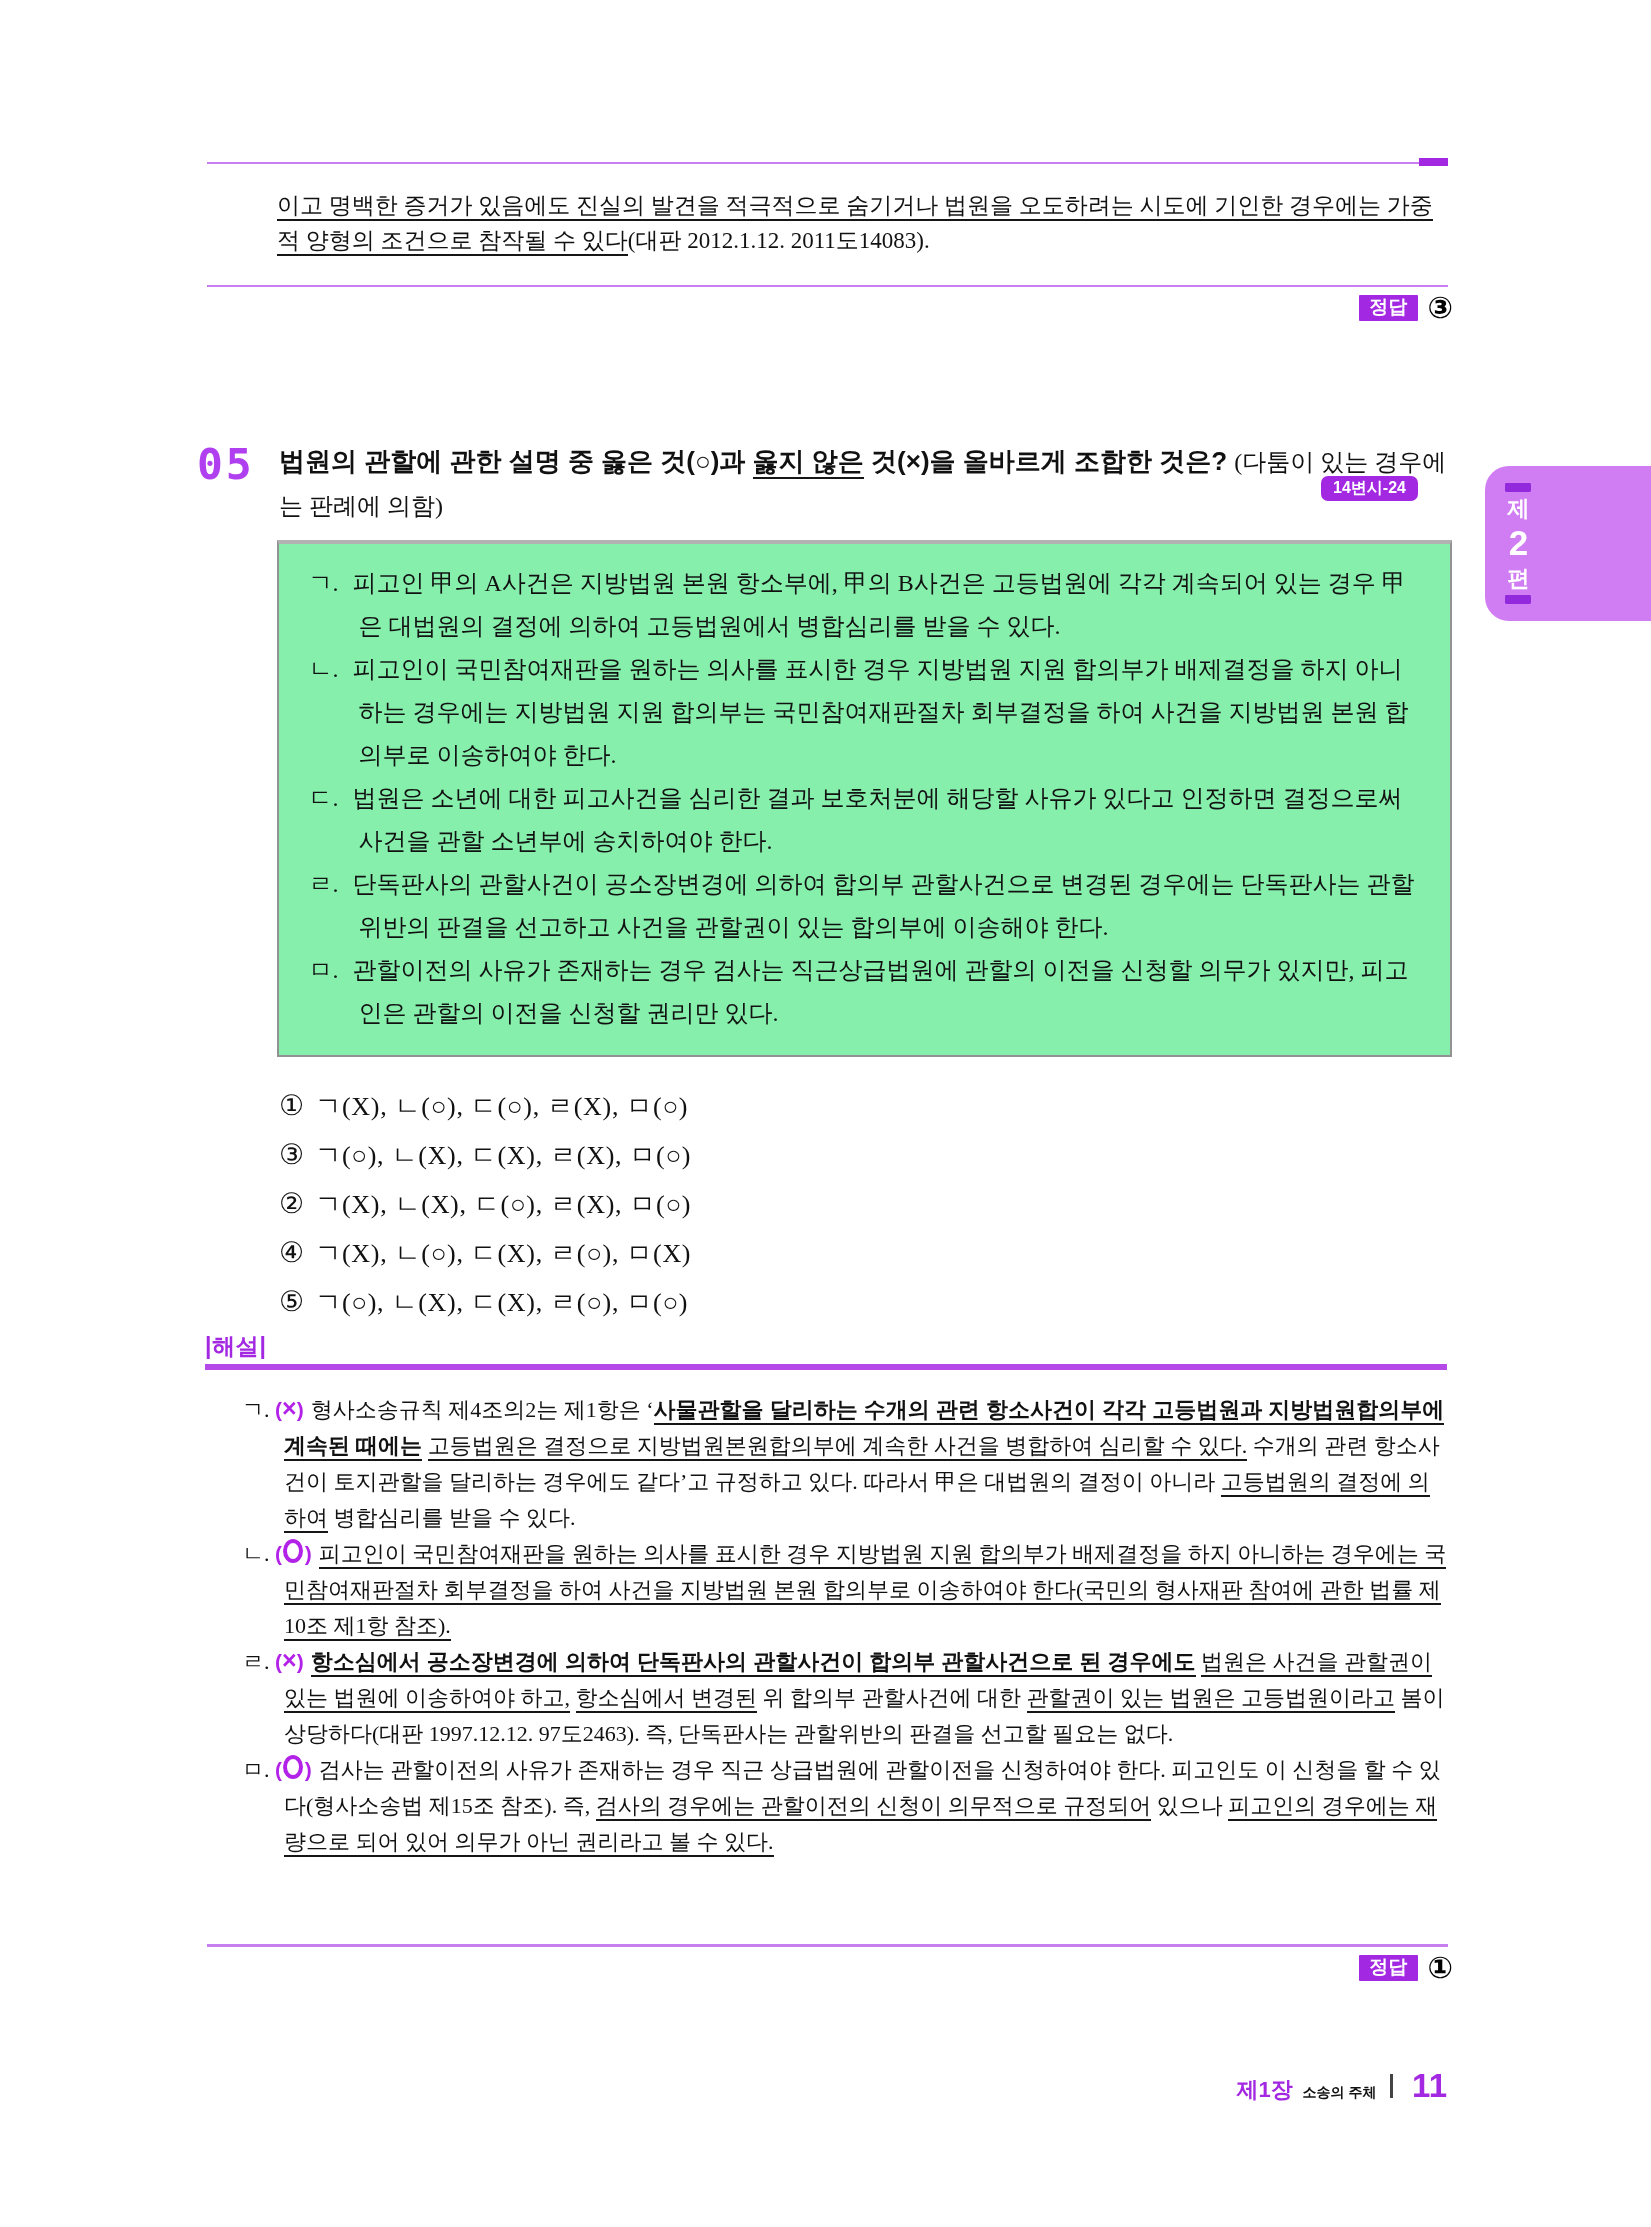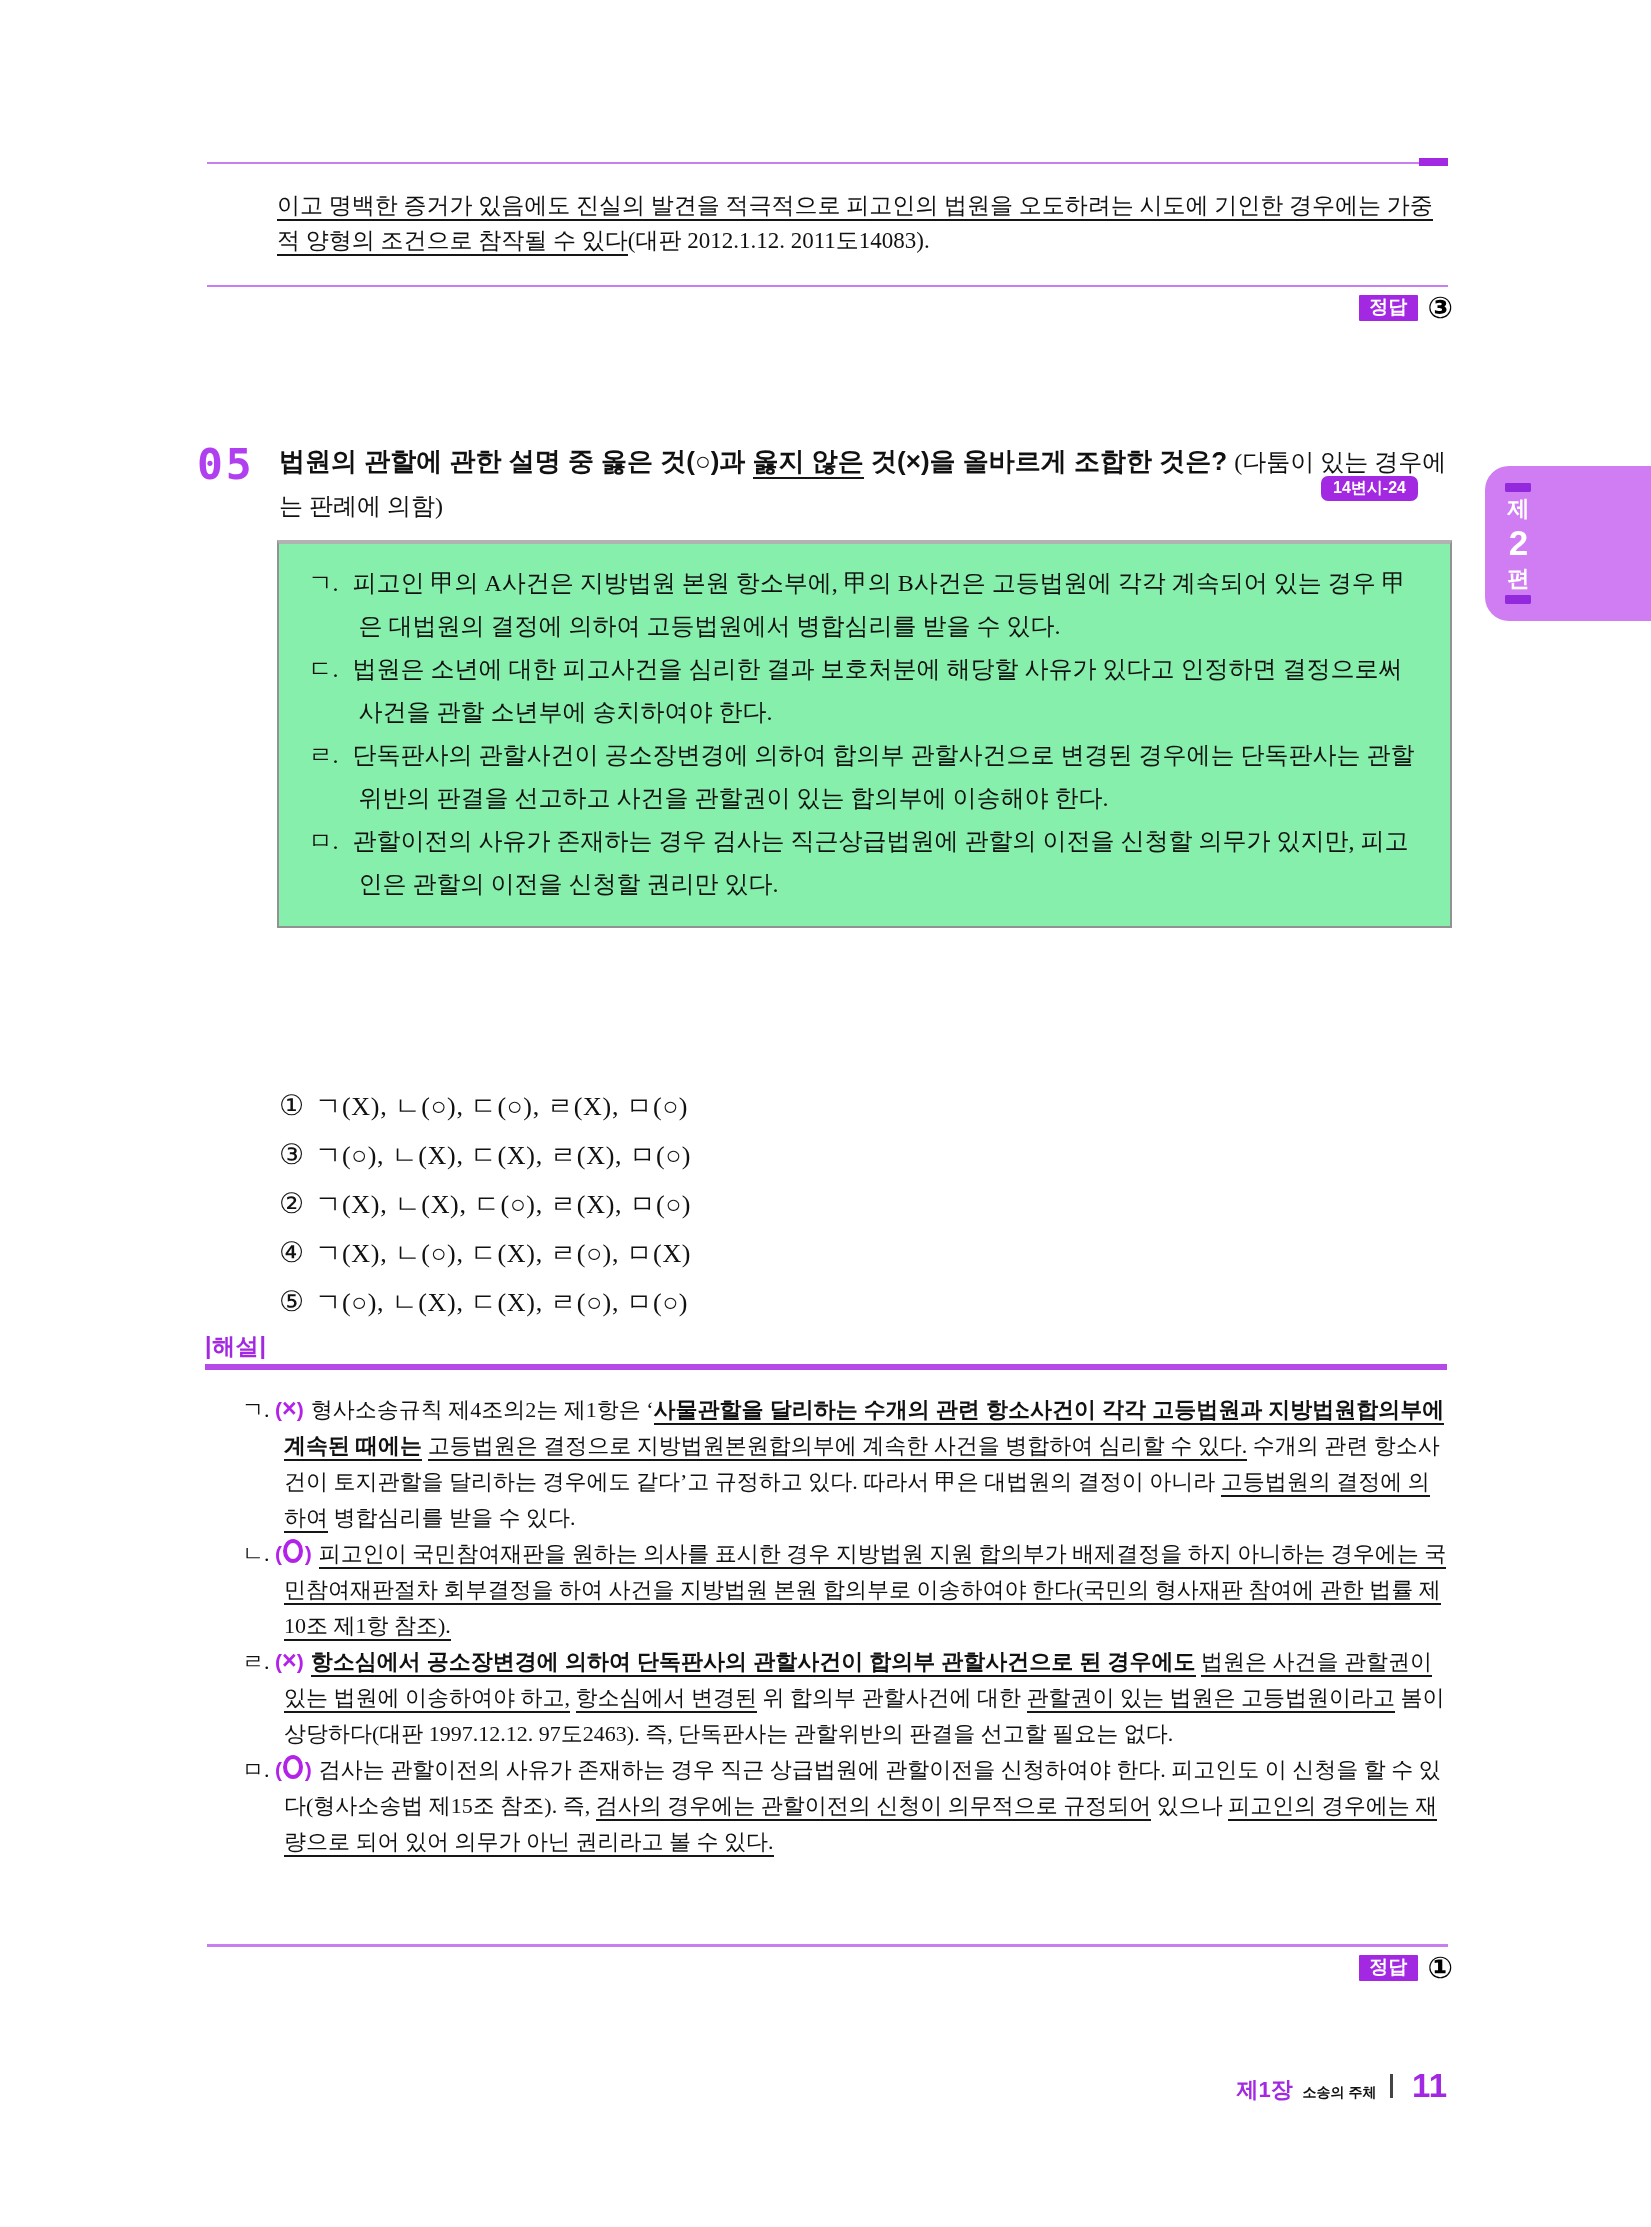--- a/index.html
+++ b/index.html
@@ -110,21 +110,21 @@
   .f-pg{color:var(--accent,#a328e2);font-size:33px;margin-left:9.8px}
 </style>
 </head>
 <body style="--accent: #a328e2; --rule: #c77ef0; --explrule: #b54ae8; --tabbg: #d07cf2; --tabbar: #9229dd; --qnum: #b03ff0; --mark: #b322e8;">
 
 <div class="page">
 
   <div class="rule top-rule"></div>
   <div class="top-dash"></div>
 
-  <p class="prev-para"><span class="u">이고 명백한 증거가 있음에도 진실의 발견을 적극적으로 피고인의 법원을 오도하려는 시도에 기인한 경우에는 가중적 양형의 조건으로 참작될 수 있다</span><span>(대판 2012.1.12. 2011도14083).</span></p>
+  <p class="prev-para"><span class="u">이고 명백한 증거가 있음에도 진실의 발견을 적극적으로 숨기거나 법원을 오도하려는 시도에 기인한 경우에는 가중적 양형의 조건으로 참작될 수 있다</span><span>(대판 2012.1.12. 2011도14083).</span></p>
 
   <div class="rule rule2"></div>
 
   <div class="ans ans1">
     <span class="ans-badge">정답</span>
     <span class="ans-num">③</span>
   </div>
 
   <div class="q-num">05</div>
   <p class="q-title"><span class="b">법원의 관할에 관한 설명 중 옳은 것(○)과 </span><span class="b u">옳지 않은</span><span class="b"> 것(×)을 올바르게 조합한 것은? </span><span class="srf">(다툼이 있는 경우에는 판례에 의함)</span></p>
@@ -135,20 +135,21 @@
       <span class="tab-bar"></span>
       <span class="tab-t tab-small">제</span>
       <span class="tab-t tab-big">2</span>
       <span class="tab-t tab-small">편</span>
       <span class="tab-bar"></span>
     </div>
   </div>
 
   <div class="quote-box" id="box">
       <div class="q-item"><span class="marker">ㄱ.</span><span>피고인 甲의 A사건은 지방법원 본원 항소부에, 甲의 B사건은 고등법원에 각각 계속되어 있는 경우 甲은 대법원의 결정에 의하여 고등법원에서 병합심리를 받을 수 있다.</span></div>
+      <div class="q-item"><span class="marker">ㄴ.</span><span>피고인이 국민참여재판을 원하는 의사를 표시한 경우 지방법원 지원 합의부가 배제결정을 하지 아니하는 경우에는 지방법원 지원 합의부는 국민참여재판절차 회부결정을 하여 사건을 지방법원 본원 합의부로 이송하여야 한다.</span></div>
       <div class="q-item"><span class="marker">ㄷ.</span><span>법원은 소년에 대한 피고사건을 심리한 결과 보호처분에 해당할 사유가 있다고 인정하면 결정으로써 사건을 관할 소년부에 송치하여야 한다.</span></div>
       <div class="q-item"><span class="marker">ㄹ.</span><span>단독판사의 관할사건이 공소장변경에 의하여 합의부 관할사건으로 변경된 경우에는 단독판사는 관할위반의 판결을 선고하고 사건을 관할권이 있는 합의부에 이송해야 한다.</span></div>
       <div class="q-item"><span class="marker">ㅁ.</span><span>관할이전의 사유가 존재하는 경우 검사는 직근상급법원에 관할의 이전을 신청할 의무가 있지만, 피고인은 관할의 이전을 신청할 권리만 있다.</span></div>
     </div>
 
   <div class="options" id="opts">
       <div class="option-row"><span class="opt-num">①</span><span class="opt-text">ㄱ(X), ㄴ(○), ㄷ(○), ㄹ(X), ㅁ(○)</span></div>
       <div class="option-row"><span class="opt-num">③</span><span class="opt-text">ㄱ(○), ㄴ(X), ㄷ(X), ㄹ(X), ㅁ(○)</span></div>
       <div class="option-row"><span class="opt-num">②</span><span class="opt-text">ㄱ(X), ㄴ(X), ㄷ(○), ㄹ(X), ㅁ(○)</span></div>
       <div class="option-row"><span class="opt-num">④</span><span class="opt-text">ㄱ(X), ㄴ(○), ㄷ(X), ㄹ(○), ㅁ(X)</span></div>

